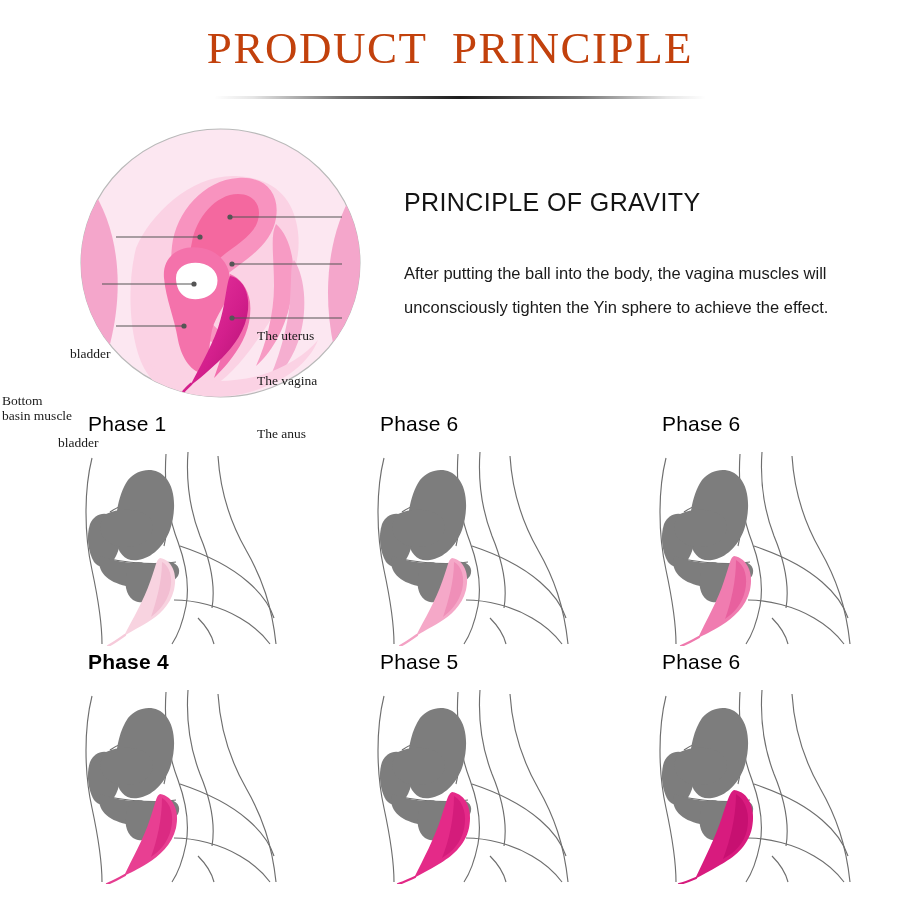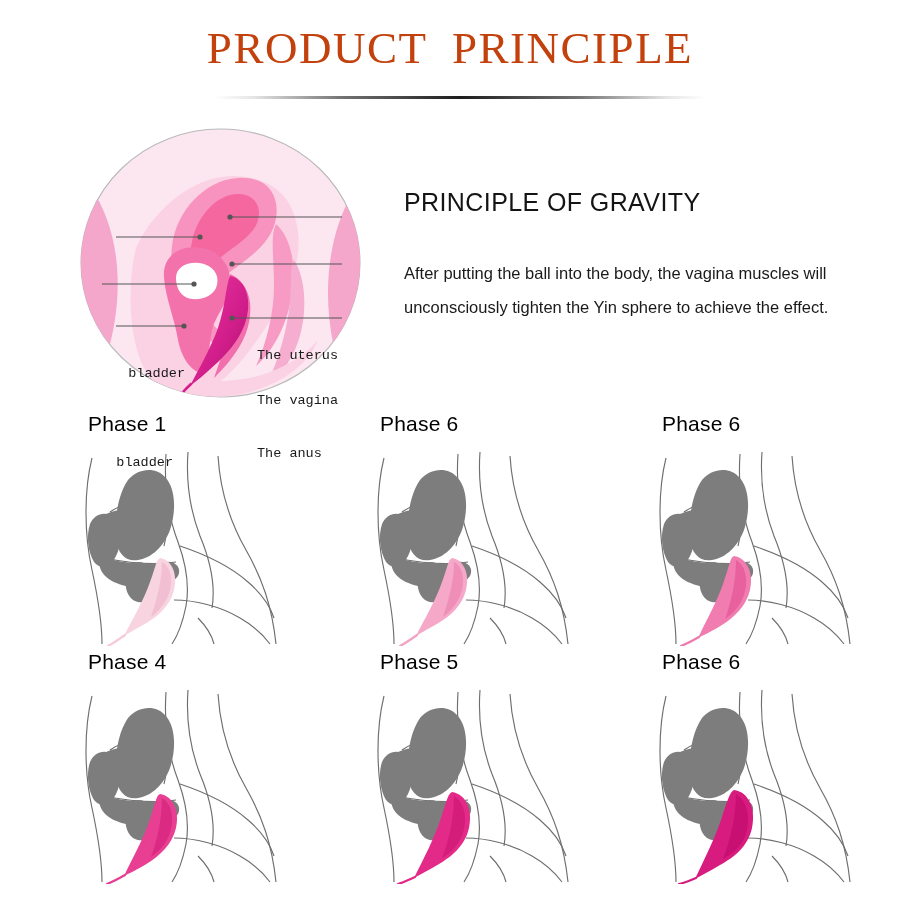--- a/index.html
+++ b/index.html
@@ -47,28 +47,27 @@
   
   #anatomy-circle {
     position: absolute;
     left: 80px; top: 128px;
     width: 281px; height: 270px;
   }
   #anatomy-circle svg { display: block; width: 100%; height: 100%; }
 
   .lbl {
     position: absolute;
-    font-family: Liberation Mono, monospace;
+    font-family: Liberation Serif, serif;
     font-size: 13.5px;
     color: #1a1a1a;
     line-height: 15px;
     white-space: pre;
-    margin-top: 20px;
-  }
-  .lbl-left  { text-align: right; }
+  }
+  .lbl-left  { text-align: left; }
   .lbl-right { text-align: left; }
 
   
   #gravity-heading {
     position: absolute;
     left: 404px; top: 188px;
     font-size: 25px;
     font-weight: 400;
     color: #141414;
     letter-spacing: 0.4px;
@@ -195,20 +194,22 @@
         <line x1="152" y1="190" x2="262" y2="190"></line>
       </g>
       <g fill="#555555">
         <circle cx="150" cy="89" r="2.6"></circle>
         <circle cx="152" cy="136" r="2.6"></circle>
         <circle cx="152" cy="190" r="2.6"></circle>
       </g>
     </svg>
 
     <div class="lbl lbl-left" style="left:-10px; top:218px; width:115px;">bladder</div>
+    <div class="lbl lbl-left" style="left:-78px; top:265px; width:180px; white-space:pre-line;">Bottom
+basin muscle</div>
     <div class="lbl lbl-left" style="left:-22px; top:307px; width:115px;">bladder</div>
 
     <div class="lbl lbl-right" style="left:177px; top:200px;">The uterus</div>
     <div class="lbl lbl-right" style="left:177px; top:245px;">The vagina</div>
     <div class="lbl lbl-right" style="left:177px; top:298px;">The anus</div>
   </div>
 
   <div id="gravity-body">After putting the ball into the body, the vagina muscles will unconsciously tighten the Yin sphere to achieve the effect.</div>
   <div id="gravity-heading">PRINCIPLE OF GRAVITY</div>
 
@@ -327,21 +328,21 @@
           <path d="M80 106 C 93 108, 100 123, 96 140 C 92 157, 79 168, 68 175
                    C 58 181, 50 185, 44 188 C 52 171, 64 150, 70 131
                    C 76 114, 76 108, 80 106 Z" fill="#f07cb0"></path>
           <path d="M82 110 C 91 115, 94 128, 91 141 C 88 154, 80 163, 71 169
                    C 77 153, 82 131, 82 110 Z" fill="#e8609e"></path>
           <path d="M45 187 C 38 191, 32 194, 27 196" stroke="#ef79ad" stroke-width="2.2" fill="none" stroke-linecap="round"></path>
         </svg>
       </div>
     </div>
 
-    <div class="phase" style="left:80px; top:238px;">
+    <div class="phase" style="left:80px; top:238px;font-weight:bold;">
       <div class="phase-label">Phase 4</div>
       <div class="phase-fig">
         <svg viewBox="0 0 205 196" xmlns="http://www.w3.org/2000/svg">
           <g fill="none" stroke="#6e6e6e" stroke-width="1.15">
             <path d="M12 8 C 4 40, 4 84, 12 120 C 18 148, 22 170, 22 194"></path>
             <path d="M86 4 C 84 34, 88 66, 98 92 C 106 114, 110 134, 106 156 C 102 176, 96 188, 92 194"></path>
             <path d="M108 2 C 106 30, 110 60, 120 86 C 130 110, 136 134, 132 158"></path>
             <path d="M138 6 C 140 38, 150 72, 166 100 C 182 128, 192 156, 196 194"></path>
             <path d="M100 96 C 124 104, 150 116, 168 132 C 182 144, 190 156, 194 168"></path>
             <path d="M94 150 C 114 150, 140 156, 160 168 C 174 176, 184 186, 190 194"></path>

